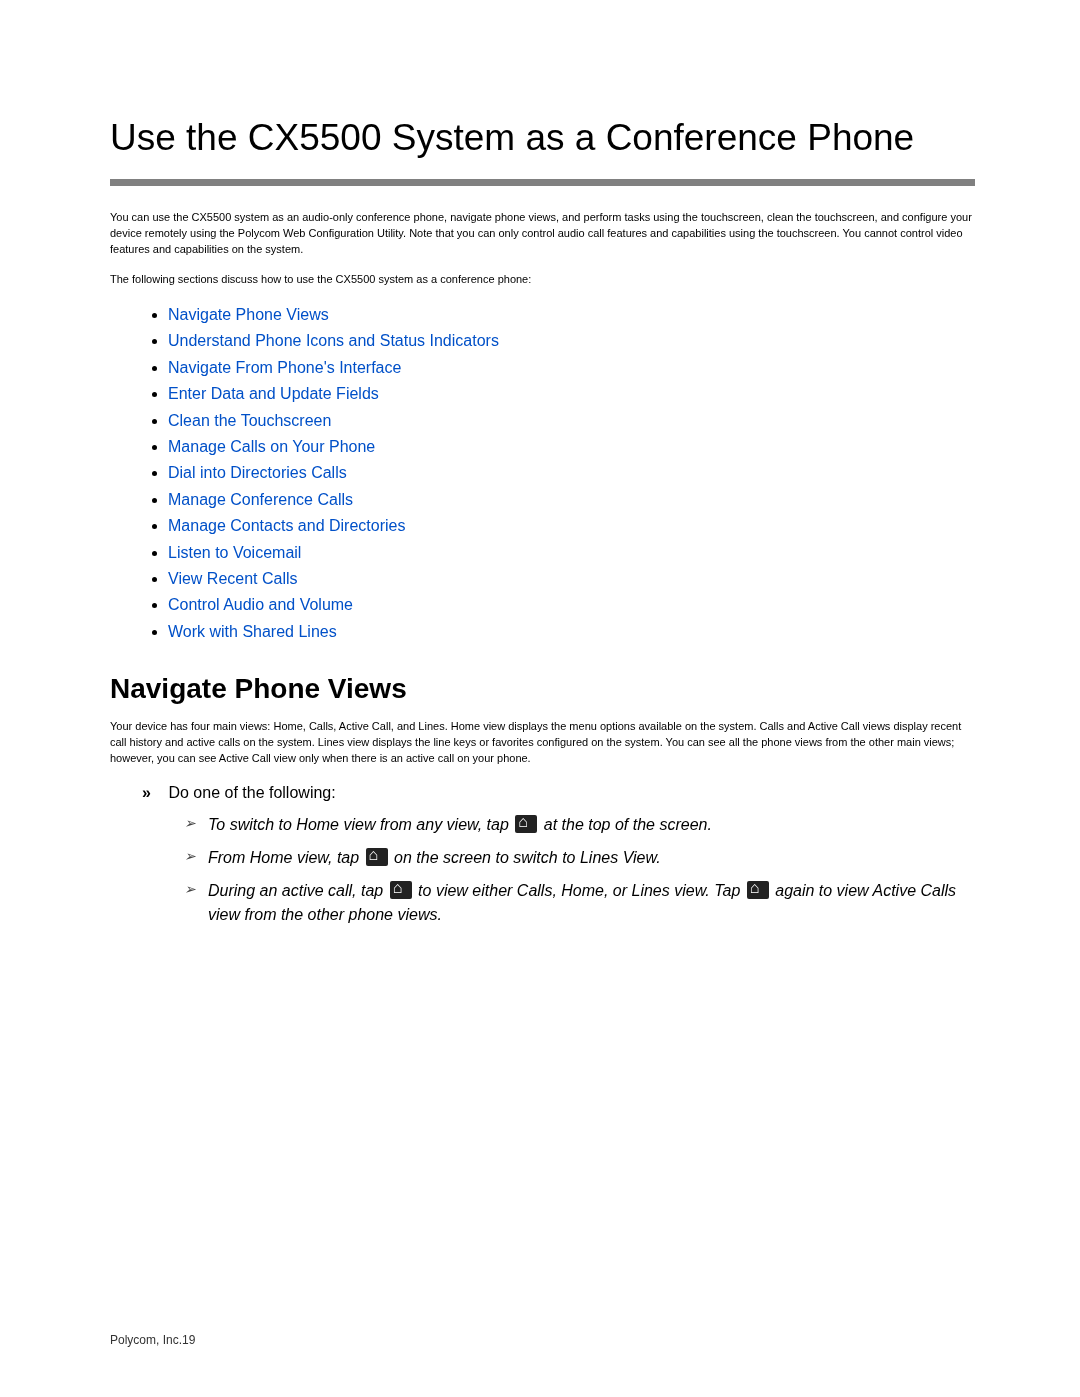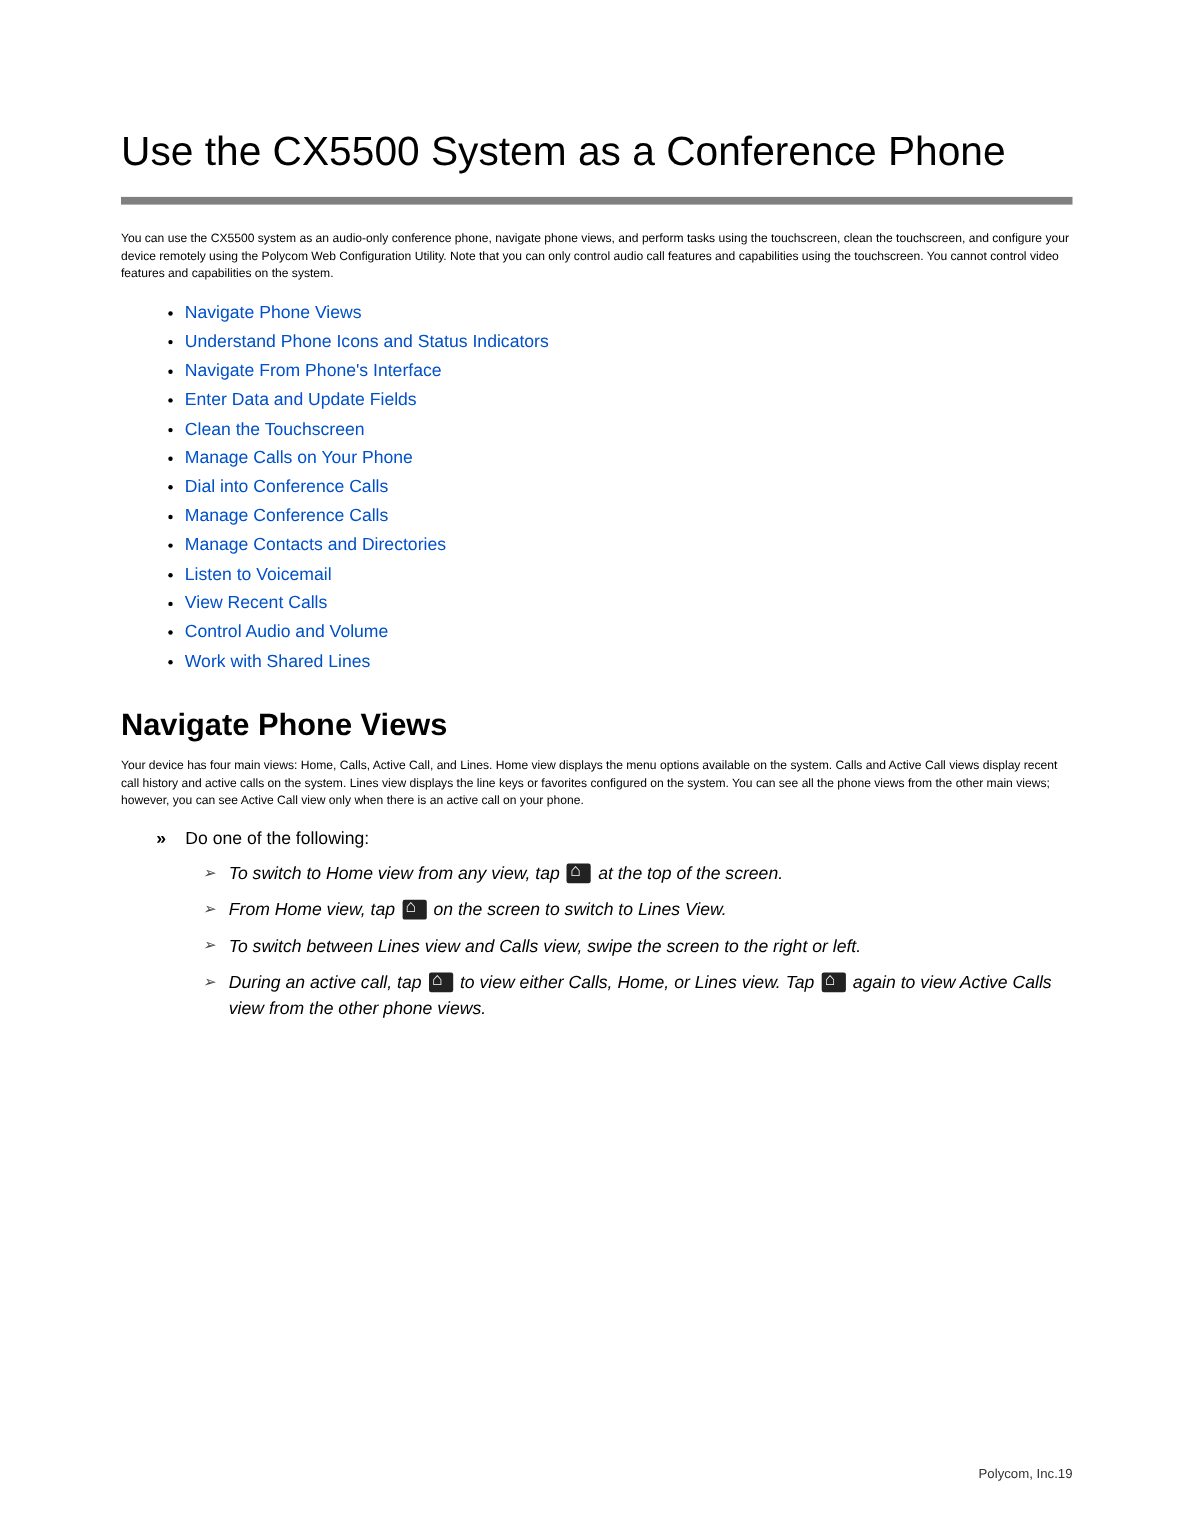--- a/index.html
+++ b/index.html
@@ -109,41 +109,42 @@
     font-weight: bold;
   }
   .footer {
     position: absolute;
     bottom: 50px;
     left: 110px;
     right: 105px;
     font-size: 12px;
     color: #333;
     display: flex;
-    justify-content: flex-end;
+    justify-content: flex-start;
   }
 </style>
 </head>
 <body>
 
 <div class="page">
 
   <h1 class="title">Use the CX5500 System as a Conference Phone</h1>
   <hr class="rule">
 
   <p class="body">You can use the CX5500 system as an audio-only conference phone, navigate phone views, and perform tasks using the touchscreen, clean the touchscreen, and configure your device remotely using the Polycom Web Configuration Utility. Note that you can only control audio call features and capabilities using the touchscreen. You cannot control video features and capabilities on the system.</p>
+  <p class="body">The following sections discuss how to use the CX5500 system as a conference phone:</p>
 
   <ul class="links">
     <li><a href="#">Navigate Phone Views</a></li>
     <li><a href="#">Understand Phone Icons and Status Indicators</a></li>
     <li><a href="#">Navigate From Phone's Interface</a></li>
     <li><a href="#">Enter Data and Update Fields</a></li>
     <li><a href="#">Clean the Touchscreen</a></li>
     <li><a href="#">Manage Calls on Your Phone</a></li>
-    <li><a href="#">Dial into Conference Calls</a></li>
+    <li><a href="#">Dial into Directories Calls</a></li>
     <li><a href="#">Manage Conference Calls</a></li>
     <li><a href="#">Manage Contacts and Directories</a></li>
     <li><a href="#">Listen to Voicemail</a></li>
     <li><a href="#">View Recent Calls</a></li>
     <li><a href="#">Control Audio and Volume</a></li>
     <li><a href="#">Work with Shared Lines</a></li>
   </ul>
 
   <h2 class="section">Navigate Phone Views</h2>
   <p class="body">Your device has four main views: Home, Calls, Active Call, and Lines. Home view displays the menu options available on the system. Calls and Active Call views display recent call history and active calls on the system. Lines view displays the line keys or favorites configured on the system. You can see all the phone views from the other main views; however, you can see Active Call view only when there is an active call on your phone.</p>
@@ -157,23 +158,20 @@
           <span>To switch to Home view from any view, tap </span>
           <span class="home-icon"></span>
           <span> at the top of the screen.</span>
         </li>
         <li>
           <span>From Home view, tap </span>
           <span class="home-icon"></span>
           <span> on the screen to switch to Lines View.</span>
         </li>
         <li>
-          <span>To switch between Lines view and Calls view, swipe the screen to the right or left.</span>
-        </li>
-        <li>
           <span>During an active call, tap </span>
           <span class="home-icon"></span>
           <span> to view either Calls, Home, or Lines view. Tap </span>
           <span class="home-icon"></span>
           <span> again to view Active Calls view from the other phone views.</span>
         </li>
       </ul>
     </li>
   </ul>
 

